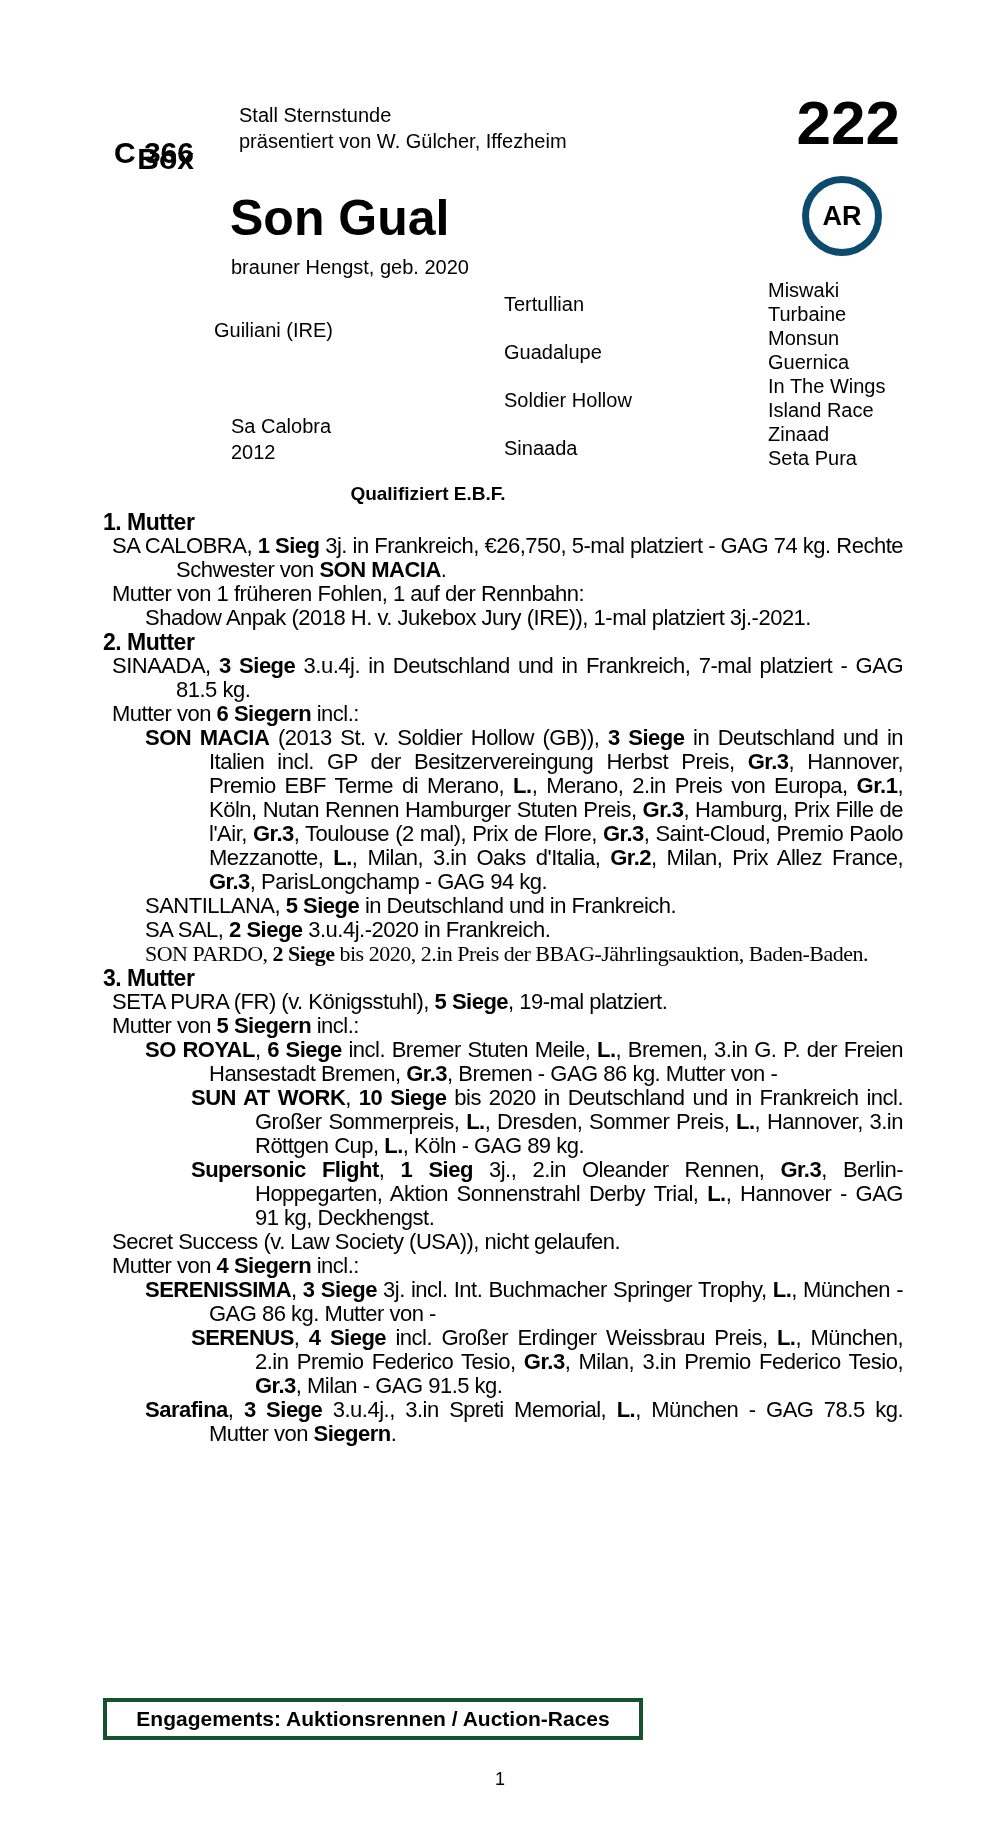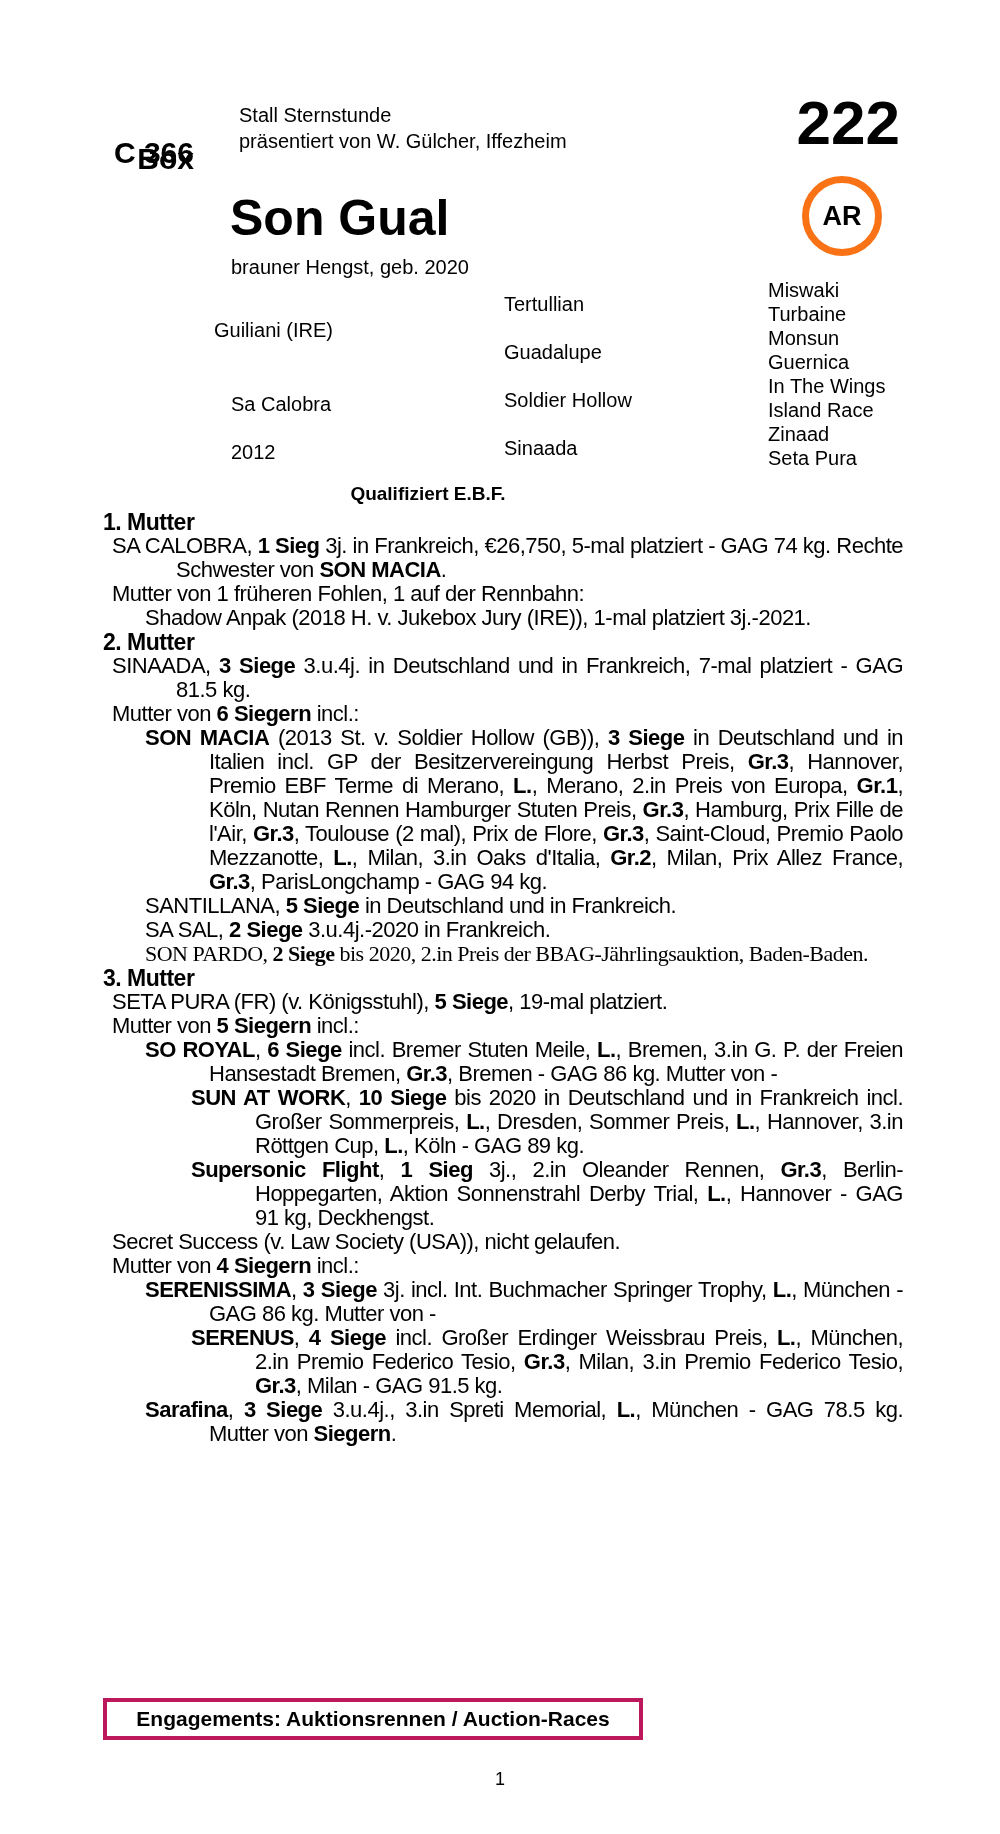--- a/index.html
+++ b/index.html
@@ -2,37 +2,37 @@
 <html><head>
   <meta charset="utf-8">
   <style>
     html, body { margin: 0; padding: 0; background: #ffffff; }
     body { width: 1000px; height: 1834px; position: relative; overflow: hidden; color: #000;
            font-family: "Liberation Sans", sans-serif; }
     .abs { position: absolute; }
     .box-label { left: 90px; width: 104px; text-align: right; font-weight: bold; font-size: 30px; line-height: 34px; }
     .stable { left: 231px; font-size: 20px; line-height: 26px; margin-left: 8px; }
     .lot { right: 100px; top: 88px; font-weight: bold; font-size: 62px; line-height: 70px; }
-    .ar-badge { left: 802px; top: 176px; width: 80px; height: 80px; border: 7px solid #f97316; border-radius: 50%;
+    .ar-badge { left: 802px; top: 176px; width: 80px; height: 80px; border: 7px solid #0c4a6e; border-radius: 50%;
                 box-sizing: border-box; display: flex; align-items: center; justify-content: center;
                 font-weight: bold; font-size: 27px; }
     .horse-name { left: 230px; top: 188px; font-weight: bold; font-size: 50px; line-height: 60px; }
     .horse-desc { left: 231px; top: 254px; font-size: 20px; line-height: 26px; }
     .ped { font-size: 20px; line-height: 24px; }
     .ped3 { left: 768px; top: 278px; font-size: 20px; line-height: 24px; }
     .qual { left: 0; width: 856px; text-align: center; top: 482px; font-weight: bold; font-size: 19px; line-height: 24px; }
     .pedigree-text { left: 103px; top: 510px; width: 800px; font-size: 22px; line-height: 24px; letter-spacing: -0.5px; }
     .pedigree-text .sec-title { font-weight: bold; font-size: 23px; margin-top: 6px; }
     .pedigree-text .sec-title:first-child { margin-top: 0; }
     .line { text-align: justify; text-align-last: left; }
     .l1 { padding-left: 9px; }
     .l2 { padding-left: 42px; }
     .l3 { padding-left: 88px; }
     .b { font-weight: bold; }
-    .engage { left: 103px; top: 1698px; width: 540px; height: 42px; border: 4px solid #be185d; box-sizing: border-box;
+    .engage { left: 103px; top: 1698px; width: 540px; height: 42px; border: 4px solid #14532d; box-sizing: border-box;
               font-weight: bold; font-size: 21px; line-height: 34px; text-align: center; }
     .page-num { left: 0; width: 1000px; text-align: center; top: 1768px; font-size: 18px; line-height: 22px; }
   </style>
 </head>
 <body>
 
 <div class="abs box-label" style="top:98px;margin-top:44px;">Box</div>
 <div class="abs box-label" style="top:136px;">C 366</div>
 
 <div class="abs stable" style="top:102px;">Stall Sternstunde</div>
@@ -41,21 +41,21 @@
 <div class="abs lot">222</div>
 <div class="abs ar-badge">
   <span>AR</span>
 </div>
 
 <div class="abs horse-name">Son Gual</div>
 <div class="abs horse-desc">brauner Hengst, geb. 2020</div>
 
 <div>
   <div class="abs ped" style="left:214px; top:318px;">Guiliani (IRE)</div>
-  <div class="abs ped" style="left:231px; top:392px;">Sa Calobra</div>
+  <div class="abs ped" style="left:231px; top:414px;">Sa Calobra</div>
   <div class="abs ped" style="left:231px; top:440px;">2012</div>
 
   <div class="abs ped" style="left:504px; top:292px;">Tertullian</div>
   <div class="abs ped" style="left:504px; top:340px;">Guadalupe</div>
   <div class="abs ped" style="left:504px; top:388px;">Soldier Hollow</div>
   <div class="abs ped" style="left:504px; top:436px;">Sinaada</div>
 
   <div class="abs ped3">
     <div>Miswaki</div>
     <div>Turbaine</div>

